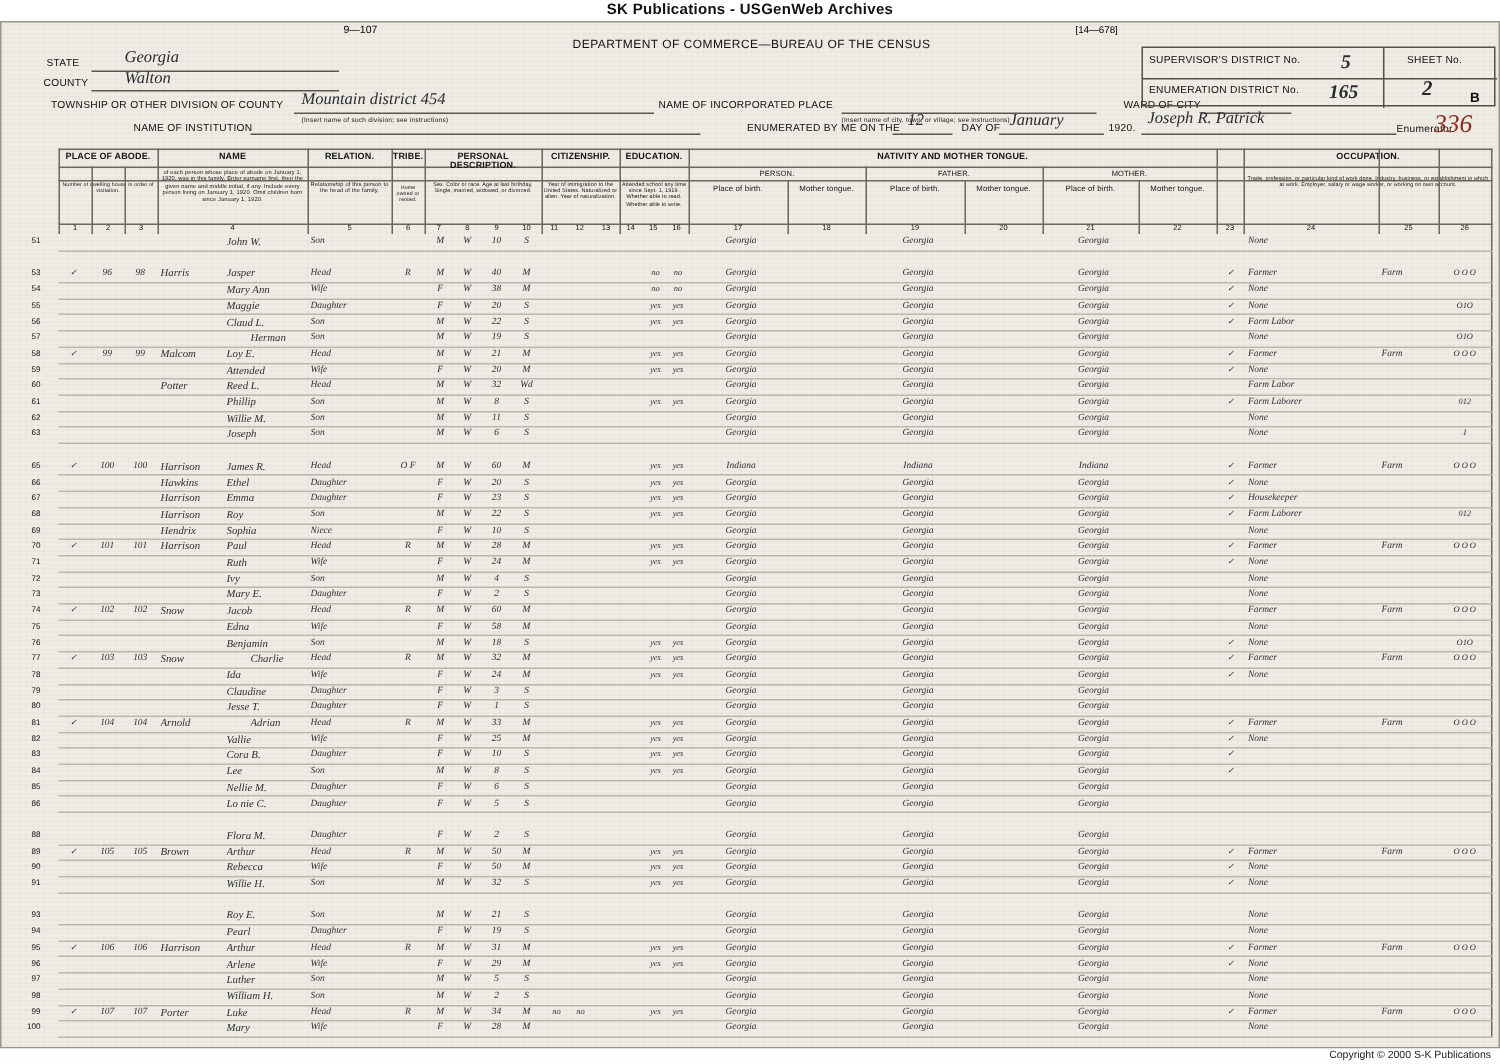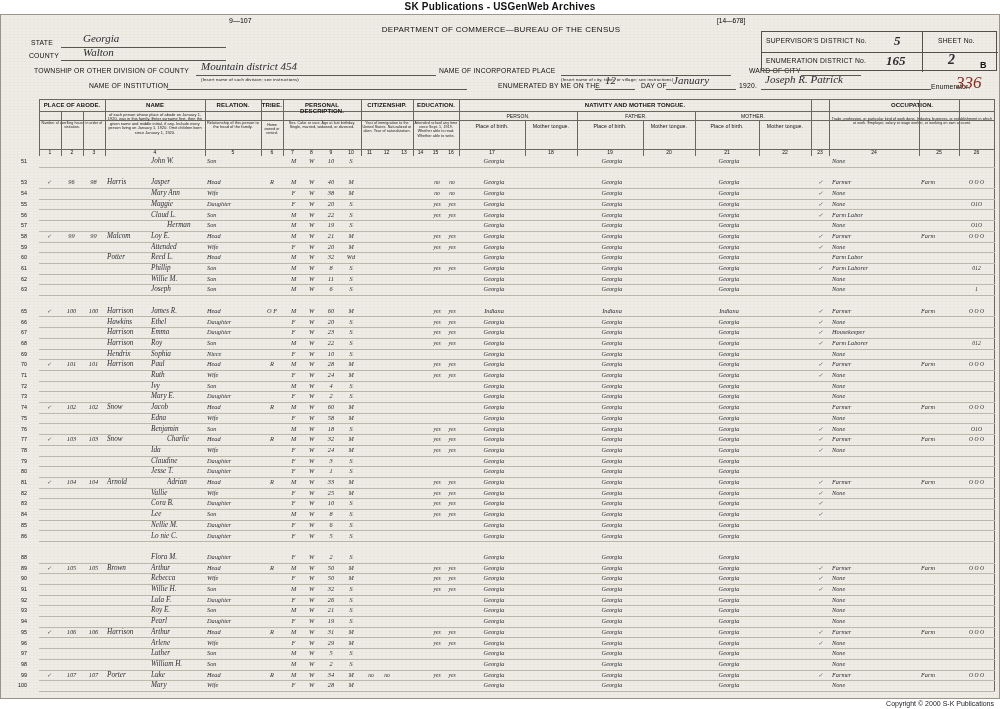--- a/index.html
+++ b/index.html
@@ -875,34 +875,20 @@
             <div class="cell c sm" style="left:303px;width:18px;">S</div>
             <div class="cell c tiny" style="left:391px;width:14px;">yes</div>
             <div class="cell c tiny" style="left:406px;width:14px;">yes</div>
             <div class="cell c sm" style="left:424px;width:62px;">Georgia</div>
             <div class="cell c sm" style="left:542px;width:62px;">Georgia</div>
             <div class="cell c sm" style="left:660px;width:60px;">Georgia</div>
             <div class="cell c tiny" style="left:774px;width:15px;">✓</div>
             <div class="cell sm" style="left:793px;width:86px;">None</div>
             <div class="ln"></div>
           </div>
-          <div class="rw" style="top: 438.7px;">
-            <div class="lineno">92</div>
-            <div class="cell " style="left:112px;width:54px;">Lula F.</div>
-            <div class="cell sm" style="left:168px;width:54px;">Daughter</div>
-            <div class="cell c sm" style="left:246px;width:17px;">F</div>
-            <div class="cell c sm" style="left:264px;width:17px;">W</div>
-            <div class="cell c sm" style="left:283px;width:18px;">26</div>
-            <div class="cell c sm" style="left:303px;width:18px;">S</div>
-            <div class="cell c sm" style="left:424px;width:62px;">Georgia</div>
-            <div class="cell c sm" style="left:542px;width:62px;">Georgia</div>
-            <div class="cell c sm" style="left:660px;width:60px;">Georgia</div>
-            <div class="cell sm" style="left:793px;width:86px;">None</div>
-            <div class="ln"></div>
-          </div>
           <div class="rw" style="top: 449.4px;">
             <div class="lineno">93</div>
             <div class="cell " style="left:112px;width:54px;">Roy E.</div>
             <div class="cell sm" style="left:168px;width:54px;">Son</div>
             <div class="cell c sm" style="left:246px;width:17px;">M</div>
             <div class="cell c sm" style="left:264px;width:17px;">W</div>
             <div class="cell c sm" style="left:283px;width:18px;">21</div>
             <div class="cell c sm" style="left:303px;width:18px;">S</div>
             <div class="cell c sm" style="left:424px;width:62px;">Georgia</div>
             <div class="cell c sm" style="left:542px;width:62px;">Georgia</div>

